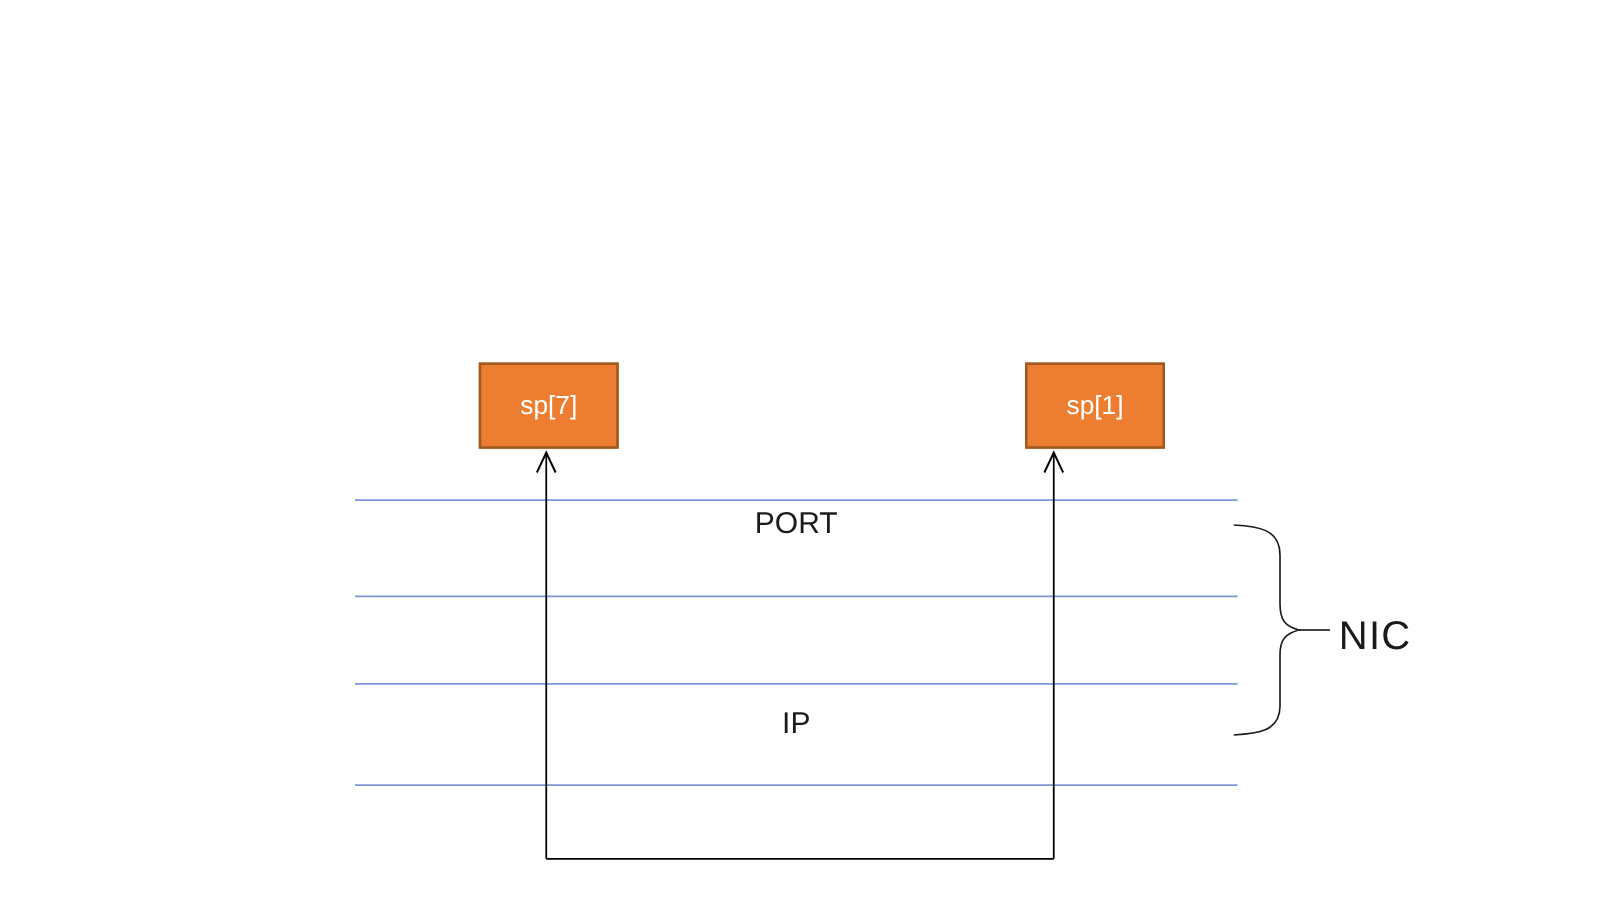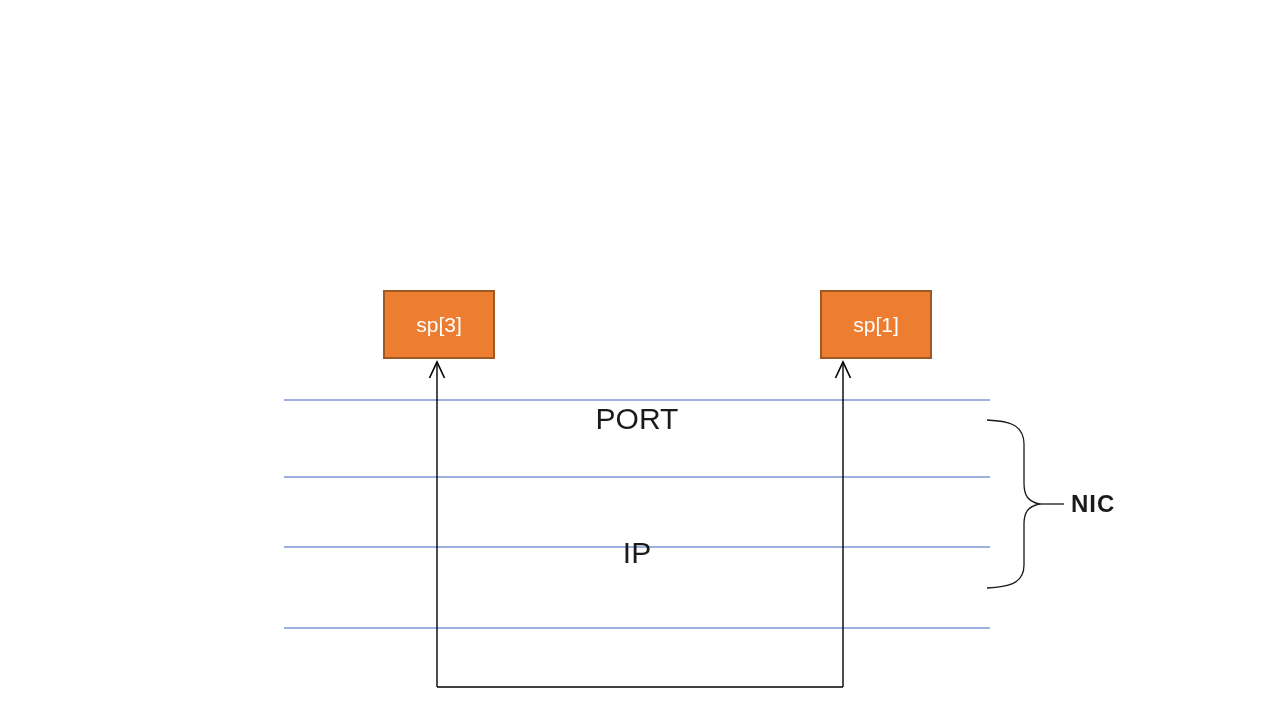--- a/index.html
+++ b/index.html
@@ -37,34 +37,33 @@
     justify-content: center;
   }
   #sp0-box { left: 383px; }
   #sp1-box { left: 820px; }
   .layer-label {
     position: absolute;
     left: 284px;
     width: 706px;
     text-align: center;
     color: var(--color-text-dark, #1a1a1a);
-    font-size: 30px;
+    font-size: 24px;
     line-height: 24px;
   }
   #layer-label-port   { top: 407px; }
   #layer-label-tcpudp { top: 483px; }
-  #layer-label-ip     { top: 541px; }
+  #layer-label-ip     { top: 567px; }
   .brace-label {
     position: absolute;
     left: 1071px;
     top: 490px;
     color: var(--color-text-dark, #1a1a1a);
-    font-size: 24px;
+    font-size: 32px;
     letter-spacing: 1px;
-    font-weight: bold;
   }
 </style>
 </head>
 <body>
 
 <div id="canvas">
 
   <svg id="diagram-svg" viewBox="0 0 1280 720">
 
     <line x1="284" y1="400" x2="990" y2="400" stroke-width="1.4" stroke="#7D96D6"></line>
@@ -83,21 +82,21 @@
              C 1006 421, 1024 423, 1024 444
              L 1024 483
              C 1024 496, 1028 501, 1039 504
              C 1028 507, 1024 512, 1024 524
              L 1024 565
              C 1024 585, 1006 587, 987 588" fill="none" stroke-width="1.3" stroke="#1a1a1a"></path>
     <line x1="1039" y1="504" x2="1064" y2="504" stroke-width="1.3" stroke="#1a1a1a"></line>
   </svg>
 
   <div id="sp0-box" class="sp-box">
-    <span>sp[3]</span>
+    <span>sp[7]</span>
   </div>
   <div id="sp1-box" class="sp-box">
     <span>sp[1]</span>
   </div>
 
   <div id="layer-label-port" class="layer-label">PORT</div>
   <div id="layer-label-ip" class="layer-label">IP</div>
 
   <div class="brace-label">NIC</div>
 

